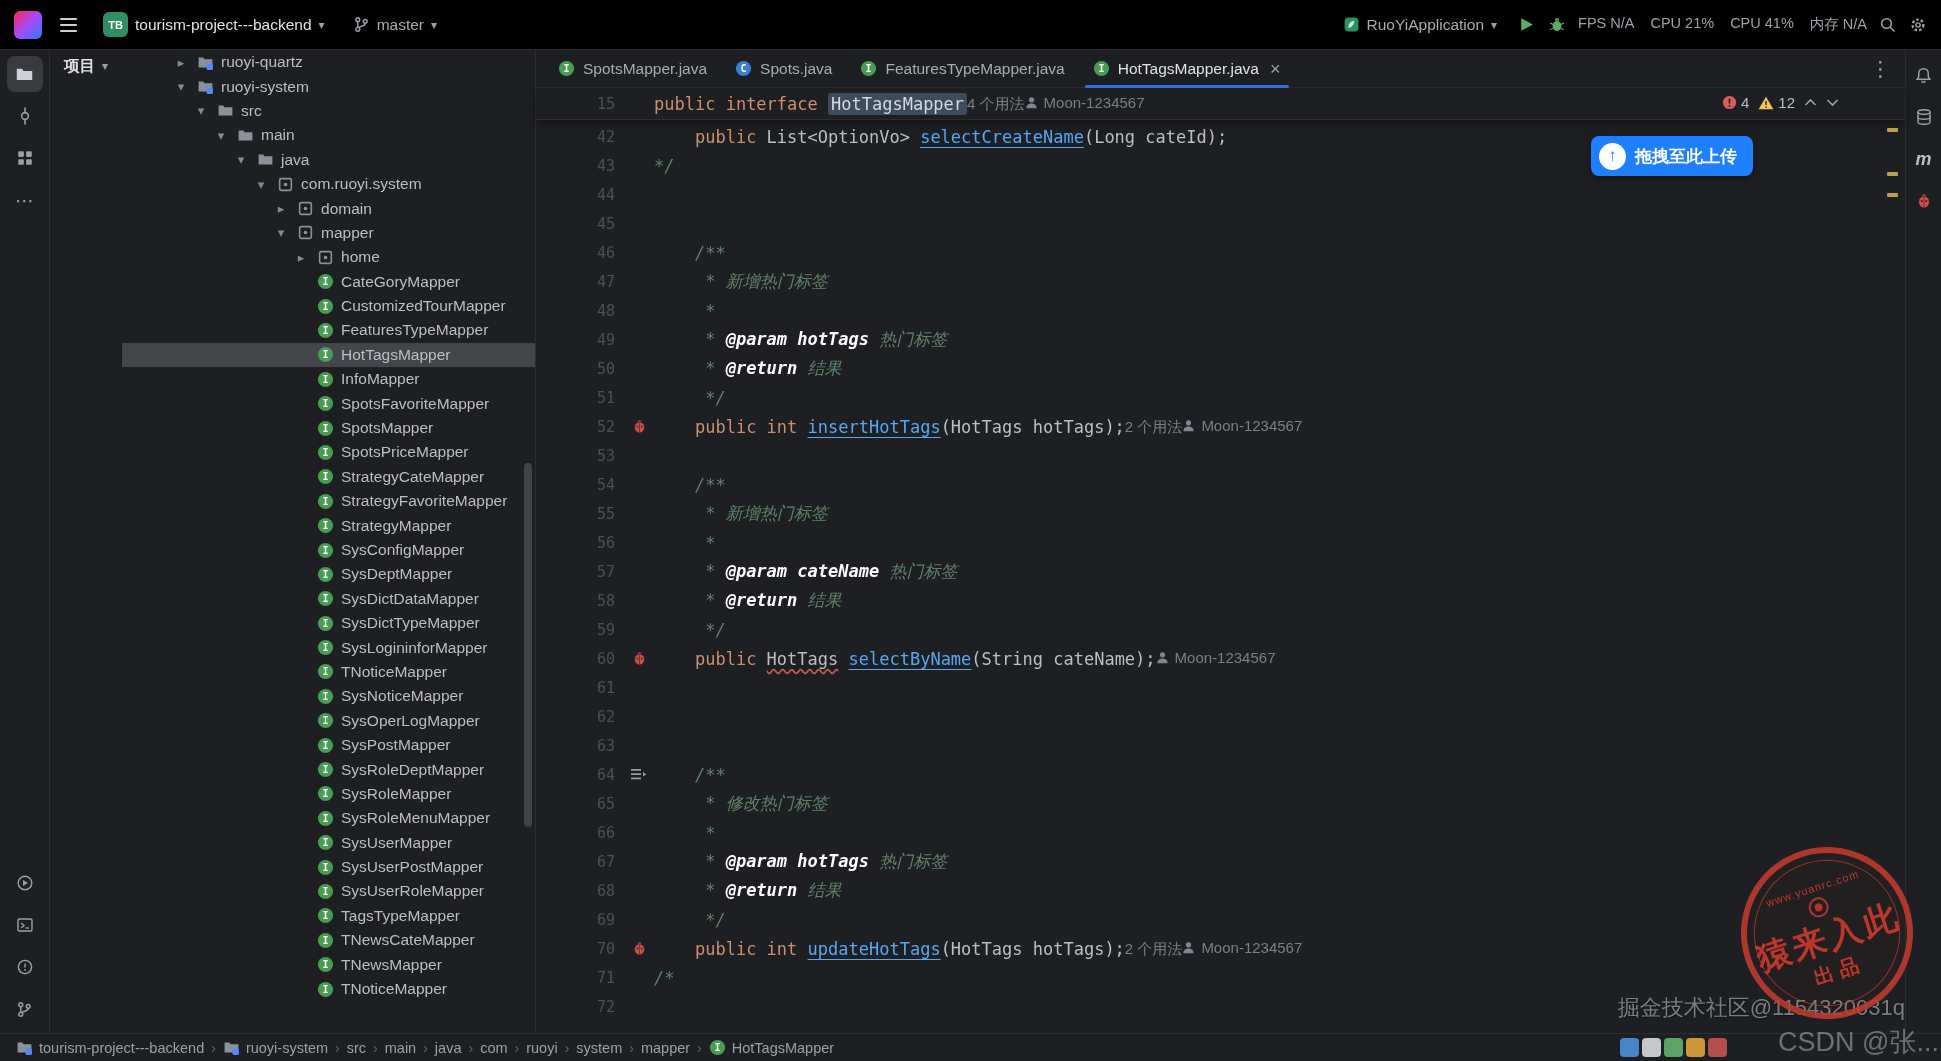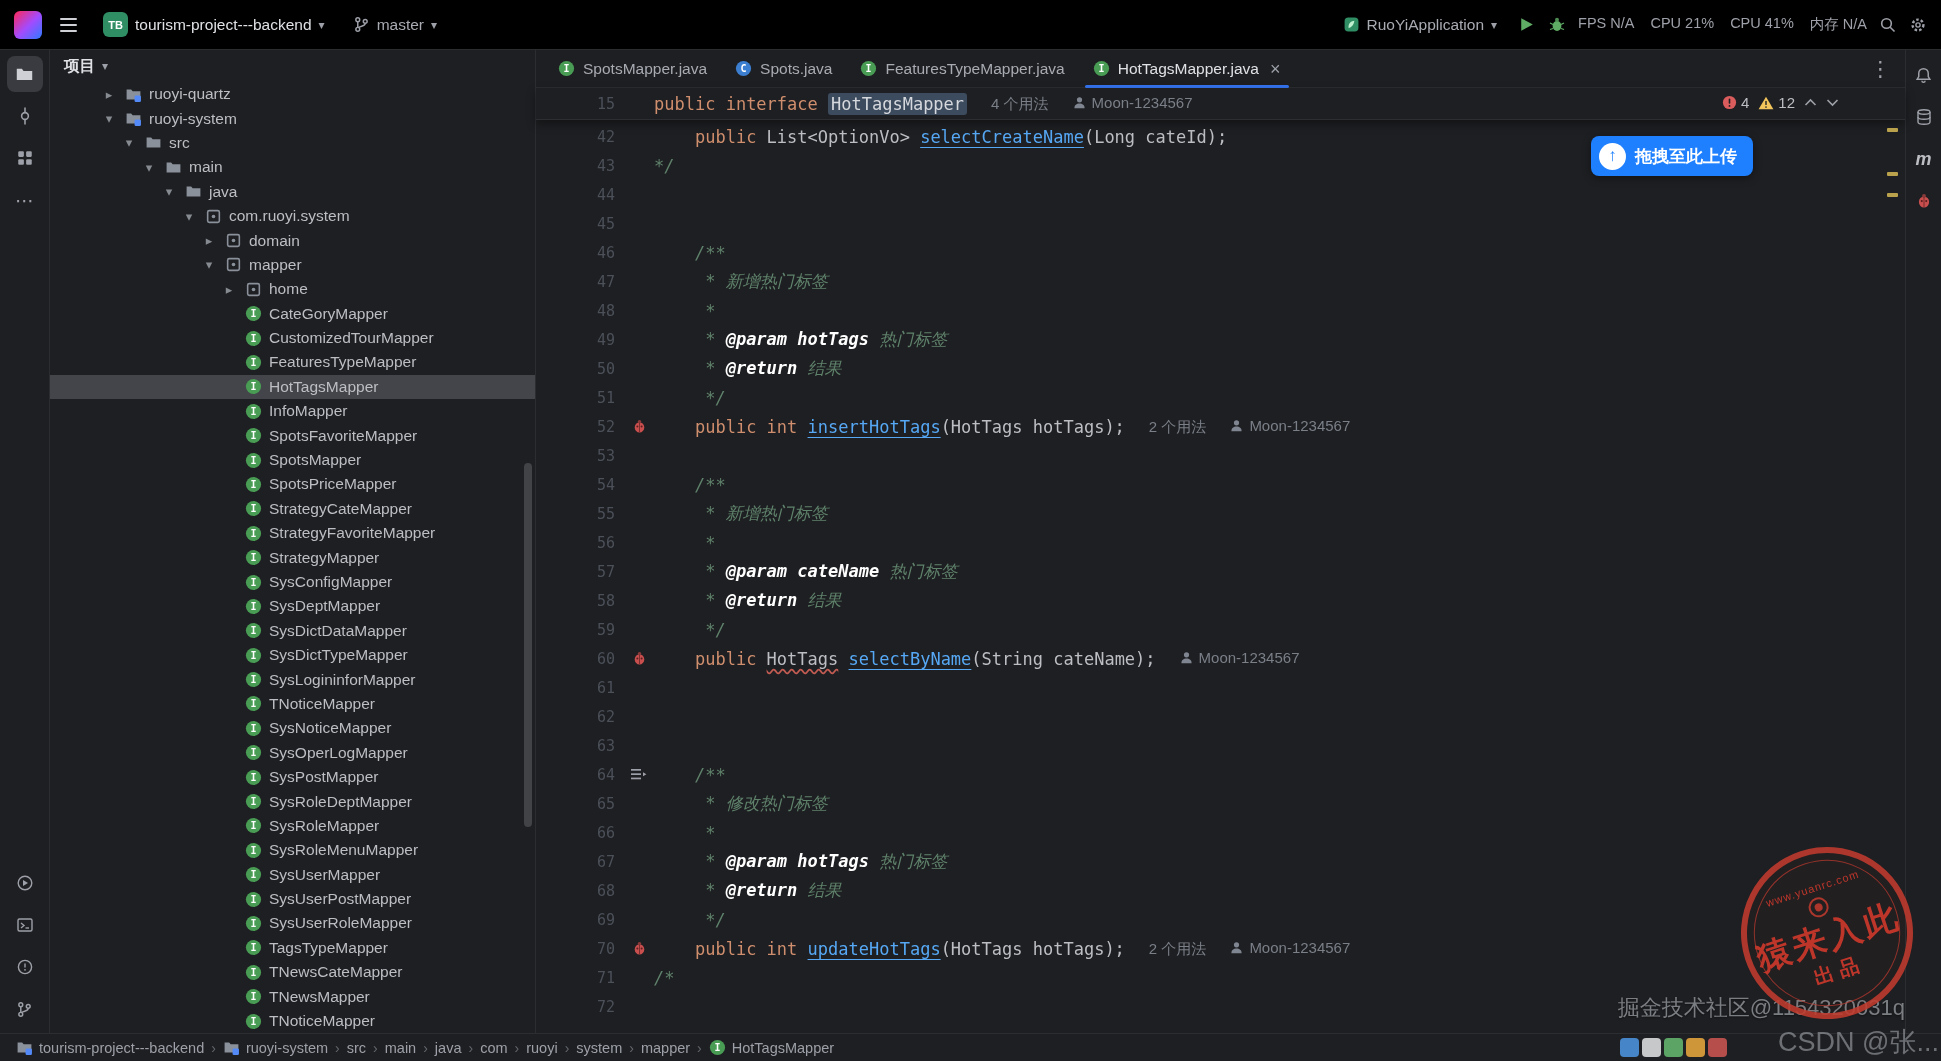--- a/index.html
+++ b/index.html
@@ -25,21 +25,21 @@
   
   .main{flex:1;display:flex;min-height:0;position:relative}
   .strip{width:50px;flex:0 0 auto;display:flex;flex-direction:column;align-items:center;justify-content:space-between;padding:6px 0;border-right:1px solid #2b2d31;background:#1e1f22}
   .strip.right{width:36px;border-right:none;border-left:1px solid #2b2d31;justify-content:flex-start}
   .strip-col{display:flex;flex-direction:column;align-items:center;gap:6px}
   .strip-icon{width:36px;height:36px;display:flex;align-items:center;justify-content:center;border-radius:8px;cursor:pointer}
   .strip.right .strip-icon{width:30px;height:30px}
   .active-tool{background:#393b40}
 
   
-  .project{width:486px;flex:0 0 auto;display:flex;flex-direction:column;border-right:1px solid #2b2d31;background:#1e1f22;position:relative;min-height:0}
+  .project{width:486px;flex:0 0 auto;display:flex;flex-direction:row;border-right:1px solid #2b2d31;background:#1e1f22;position:relative;min-height:0}
   .panel-head{height:32px;flex:0 0 auto;display:flex;align-items:center;gap:7px;padding:0 14px;font-size:15.5px;color:#dfe1e5;font-weight:600}
   .tree{flex:1;overflow:hidden;font-size:15.5px;position:relative}
   .tree-row{height:24.4px;display:flex;align-items:center;gap:7px;white-space:nowrap;cursor:pointer}
   .tree-row.selected{background:#43454a}
   .chev{width:18px;flex:0 0 auto;color:#868a91;font-size:13px;text-align:center}
   .tlabel{color:#bcbec4}
   .vscroll{position:absolute;right:3px;top:42%;width:8px;height:37%;border-radius:4px;background:#55575b;opacity:.65}
 
   
   .editor{flex:1;min-width:0;display:flex;flex-direction:column;position:relative;background:#1e1f22}
@@ -57,21 +57,21 @@
   .lnum{flex:1;text-align:right;color:#4b5059;font-size:15px;padding-right:9px;font-family:"DejaVu Sans Mono",monospace}
   .gicon{width:30px;flex:0 0 auto;display:inline-flex;align-items:center;justify-content:center}
   .ctext{white-space:pre}
   .tk-k{color:#cf8e6d}
   .tk-p{color:#bcbec4}
   .tk-m{color:#56a8f5;text-decoration:underline;text-underline-offset:4px;text-decoration-thickness:1px}
   .tk-c{color:#5f826b;font-style:italic}
   .tk-ct{color:#ffffff;font-style:italic;font-weight:700}
   .tk-err{color:#bcbec4;text-decoration:underline wavy #c25b52;text-underline-offset:4px}
   .tk-hl{background:#3d4b5e;border-radius:3px;padding:1px 3px;color:#d5d8dd}
-  .inlay{display:inline-flex;align-items:center;gap:6px;margin-left:24px;color:#7a7f88;font-family:"Liberation Sans",sans-serif;font-size:15px;font-style:normal;font-weight:400;text-decoration:none;vertical-align:1px}
+  .inlay{display:inline-flex;align-items:center;gap:6px;color:#7a7f88;font-family:"Liberation Sans",sans-serif;font-size:15px;font-style:normal;font-weight:400;text-decoration:none;vertical-align:1px}
 
   .inspections{position:absolute;top:44px;right:66px;display:flex;align-items:center;gap:9px;font-size:15px;color:#bcbec4;z-index:6}
   .inspections .grp{display:flex;align-items:center;gap:4px}
   .stripe-mark{position:absolute;right:7px;width:11px;height:4px;border-radius:1px;background:#b9a24b;z-index:5}
 
   .upload{position:absolute;top:86px;right:152px;height:40px;display:flex;align-items:center;gap:9px;background:#1e80ff;border:none;border-radius:8px;color:#fff;font-size:17px;font-weight:700;padding:0 16px 0 8px;z-index:7;cursor:pointer;font-family:"Liberation Sans",sans-serif;box-shadow:0 2px 8px rgba(0,0,0,.4)}
   .upld-ic{width:27px;height:27px;border-radius:50%;background:#fff;color:#1e80ff;display:flex;align-items:center;justify-content:center;font-weight:900;font-size:17px}
 
   
   .footer{height:28px;flex:0 0 auto;display:flex;align-items:center;border-top:1px solid #2b2d31;background:#1e1f22;padding:0 14px;position:relative}

